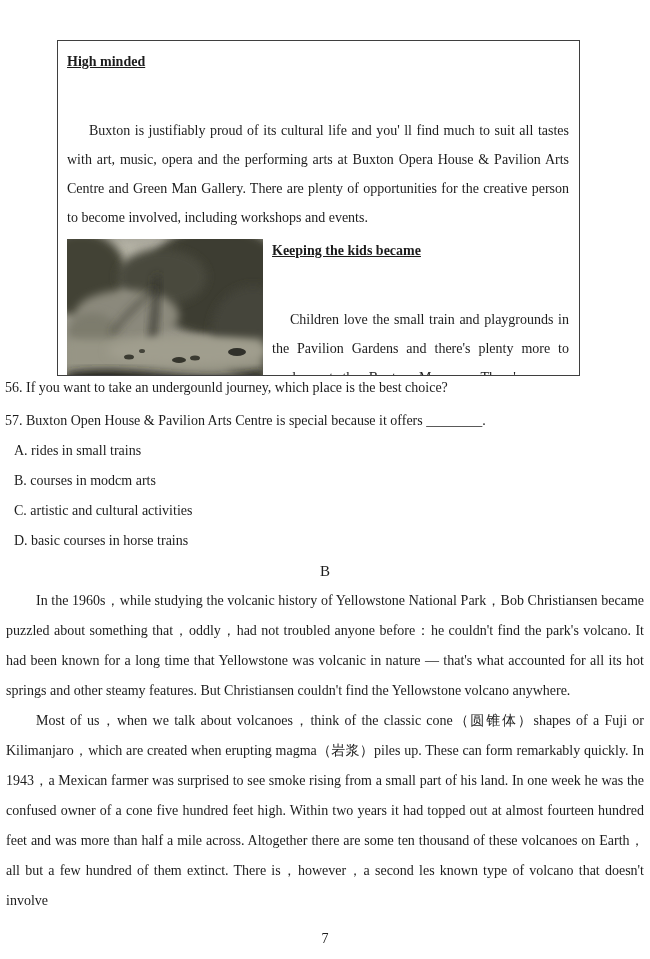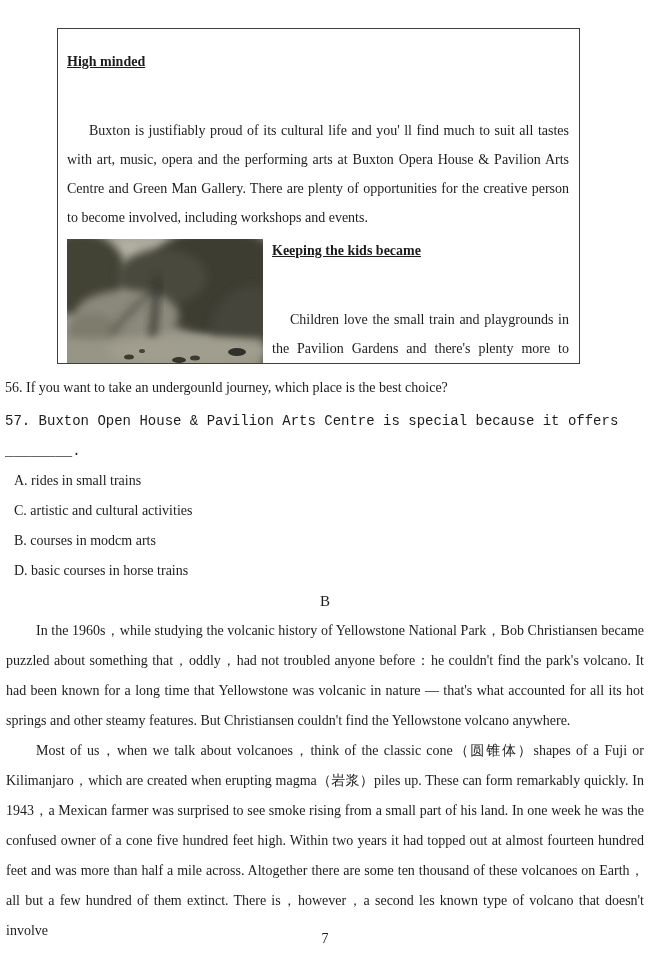--- a/index.html
+++ b/index.html
@@ -5,24 +5,24 @@
   * { margin:0; padding:0; box-sizing:border-box; }
   html, body { width:650px; height:959px; }
   body {
     width:650px; height:959px; overflow:hidden;
     background:#ffffff; color:#1c1c1c;
     font-family:"Liberation Serif", serif;
     font-size:14px; line-height:30px;
     position:relative;
   }
   .info-box {
-    position:absolute; left:57px; top:28px;
+    position:absolute; left:57px; top:40px;
     width:523px; height:336px; overflow:hidden;
     border:1.5px solid #3f3f3f;
-    padding:18px 10px 0 9px;
+    padding:6px 10px 0 9px;
     line-height:29px;
   }
   .box-heading {
     font-weight:bold; text-decoration:underline;
     line-height:29px;
   }
   .box-para { text-align:justify;margin-top:40px; }
   .indent1 { text-indent:22px; }
   .indent2 { text-indent:18px; }
   .box-row { display:flex; margin-top:4px; }
@@ -99,26 +99,26 @@
         <p class="box-para indent2">Children love the small train and playgrounds in the Pavilion Gardens and there's plenty more to explore at the Buxton Museum. There's a new  indoor play centre, plus the special events and workshops, and others during school holiday periods</p>
       </div>
     </div>
   </div>
 
   <div class="main">
 
     <div class="q-line">56. If you want to take an undergounld journey, which place is the best choice?</div>
 
 
-    <div class="q-line" style="font-family:Liberation Mono, monospace;">57. Buxton Open House &amp; Pavilion Arts Centre is special because it offers ________.</div>
+    <div class="q-line" style="">57. Buxton Open House &amp; Pavilion Arts Centre is special because it offers ________.</div>
 
     <div class="opt-list">
       <div>A. rides in small trains</div>
+      <div>B. courses in modcm arts</div>
       <div>C. artistic and cultural activities</div>
-      <div>B. courses in modcm arts</div>
       <div>D. basic courses in horse trains</div>
     </div>
 
     <div class="passage-heading">B</div>
 
     <p class="para">In the 1960s，while studying the volcanic history of Yellowstone National Park，Bob Christiansen became puzzled about something that，oddly，had not troubled anyone before：he couldn't find the park's volcano. It had been known for a long time that Yellowstone was volcanic in nature — that's what accounted for all its hot springs and other steamy features. But Christiansen couldn't find the Yellowstone volcano anywhere.</p>
     <p class="para">Most of us，when we talk about volcanoes，think of the classic cone（圆锥体）shapes of a Fuji or Kilimanjaro，which are created when erupting magma（岩浆）piles up. These can form remarkably quickly. In 1943，a Mexican farmer was surprised to see smoke rising from a small part of his land. In one week he was the confused owner of a cone five hundred feet high. Within two years it had topped out at almost fourteen hundred feet and was more than half a mile across. Altogether there are some ten thousand of these volcanoes on Earth，all but a few hundred of them extinct. There is，however，a second les known type of volcano that doesn't involve</p>
   </div>
 
   <div class="page-number">7</div>

